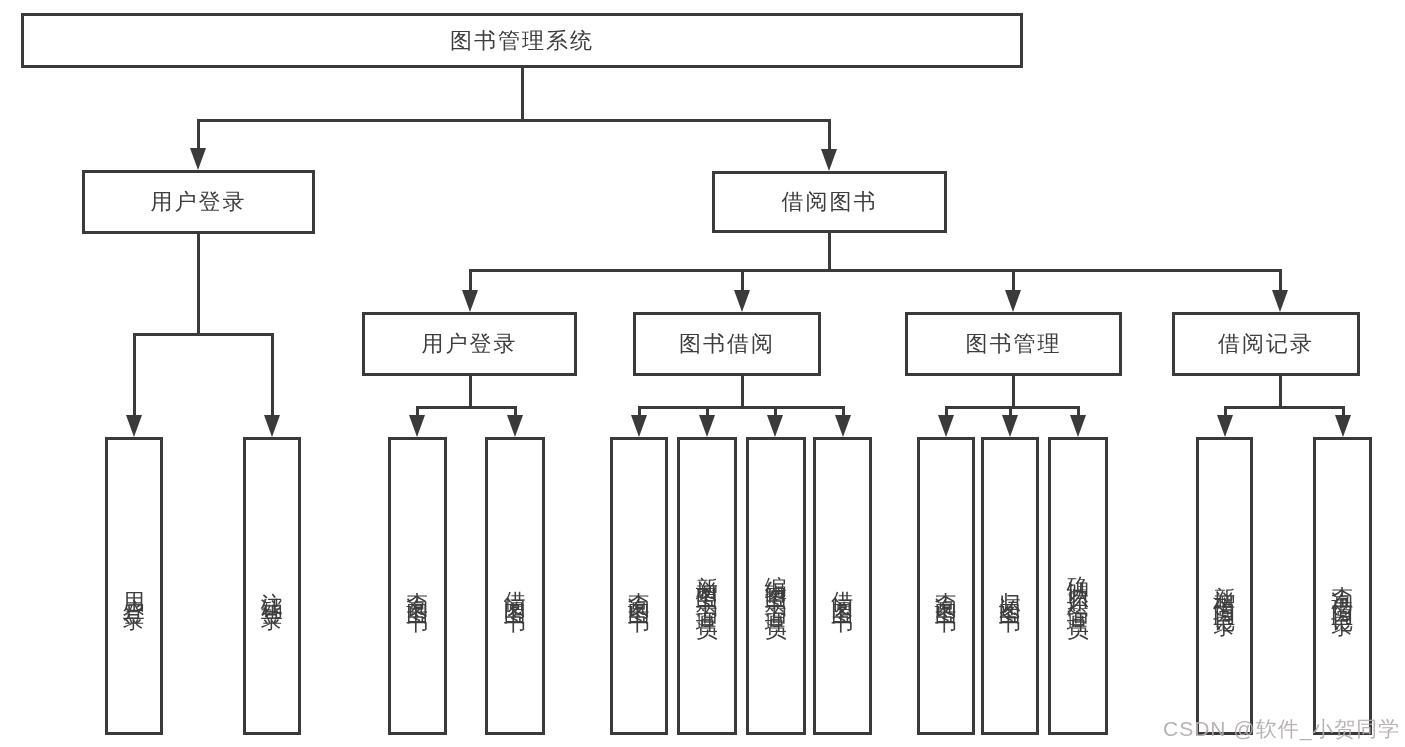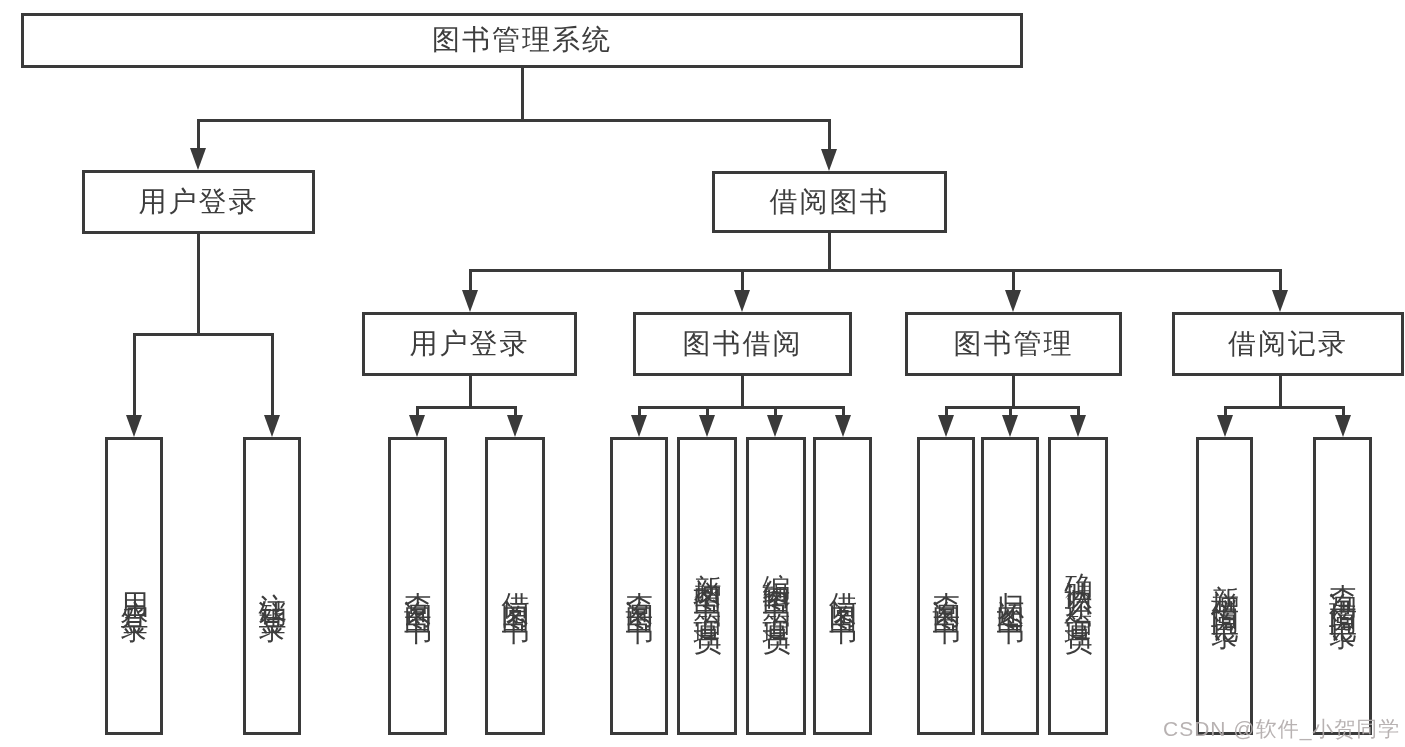--- a/index.html
+++ b/index.html
@@ -20,21 +20,21 @@
     position:absolute;
     background:#fff;
     border:3px solid var(--line);
     box-sizing:border-box;
     display:flex;
     align-items:center;
     justify-content:center;
   }
   .node .lbl{
     color:var(--text);
-    font-size:28px;
+    font-size:22px;
     line-height:1.15;
     white-space:nowrap;
   }
   .node.horiz .lbl{letter-spacing:2px;}
   .node.vert .lbl{
     writing-mode:vertical-rl;
     text-orientation:mixed;
     letter-spacing:0.28em;
   }
   .seg{
@@ -121,27 +121,27 @@
     </div>
     <div class="node horiz" style="left: 82px; top: 170px; width: 233px; height: 64px;">
       <span class="lbl">用户登录</span>
     </div>
     <div class="node horiz" style="left: 712px; top: 171px; width: 235px; height: 62px;">
       <span class="lbl">借阅图书</span>
     </div>
     <div class="node horiz" style="left: 362px; top: 312px; width: 215px; height: 64px;">
       <span class="lbl">用户登录</span>
     </div>
-    <div class="node horiz" style="left: 633px; top: 312px; width: 219px; height: 64px;">
+    <div class="node horiz" style="left: 633px; top: 312px; width: 188px; height: 64px;">
       <span class="lbl">图书借阅</span>
     </div>
     <div class="node horiz" style="left: 905px; top: 312px; width: 217px; height: 64px;">
       <span class="lbl">图书管理</span>
     </div>
-    <div class="node horiz" style="left: 1172px; top: 312px; width: 232px; height: 64px;">
+    <div class="node horiz" style="left: 1172px; top: 312px; width: 188px; height: 64px;">
       <span class="lbl">借阅记录</span>
     </div>
     <div class="node vert" style="left: 105px; top: 437px; width: 58px; height: 298px;">
       <span class="lbl">用户登录</span>
     </div>
     <div class="node vert" style="left: 243px; top: 437px; width: 58px; height: 298px;">
       <span class="lbl">注销登录</span>
     </div>
     <div class="node vert" style="left: 388px; top: 437px; width: 59px; height: 298px;">
       <span class="lbl">查询图书</span>

